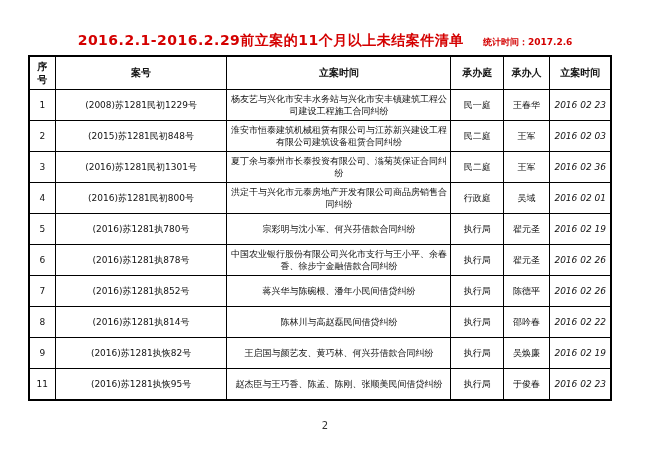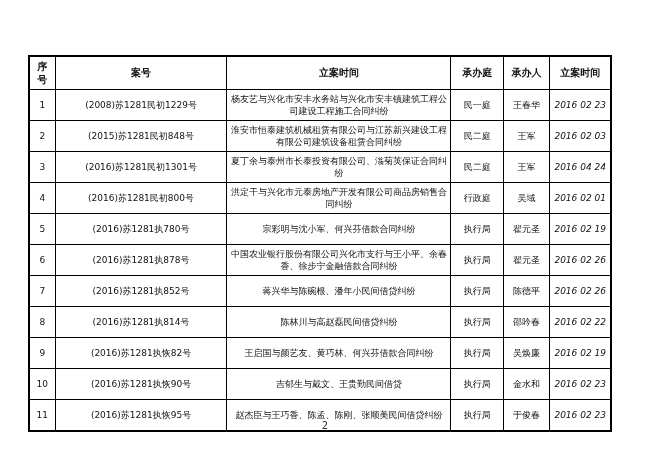--- a/index.html
+++ b/index.html
@@ -79,20 +79,24 @@
     text-align: center;
     font-size: 10px;
     color: #333;
   }
 </style>
 </head>
 <body>
 
 <div class="page">
 
+  <div class="header-line">
+    <span class="doc-title">2016.2.1-2016.2.29前立案的11个月以上未结案件清单</span>
+    <span class="stat-time">统计时间：2017.2.6</span>
+  </div>
 
   <table class="case-table">
     <colgroup>
       <col style="width:4.5%">
       <col style="width:29.5%">
       <col style="width:38.5%">
       <col style="width:9.0%">
       <col style="width:8.0%">
       <col style="width:10.5%">
     </colgroup>
@@ -122,21 +126,21 @@
           <td class="cell-court">民二庭</td>
           <td class="cell-handler">王军</td>
           <td class="cell-date">2016 02 03</td>
         </tr>
         <tr>
           <td class="cell-index">3</td>
           <td class="cell-caseno">(2016)苏1281民初1301号</td>
           <td class="cell-name">夏丁余与泰州市长泰投资有限公司、滃菊英保证合同纠纷</td>
           <td class="cell-court">民二庭</td>
           <td class="cell-handler">王军</td>
-          <td class="cell-date">2016 04 24</td>
+          <td class="cell-date">2016 02 36</td>
         </tr>
         <tr>
           <td class="cell-index">4</td>
           <td class="cell-caseno">(2016)苏1281民初800号</td>
           <td class="cell-name">洪定干与兴化市元泰房地产开发有限公司商品房销售合同纠纷</td>
           <td class="cell-court">行政庭</td>
           <td class="cell-handler">吴域</td>
           <td class="cell-date">2016 02 01</td>
         </tr>
         <tr>
@@ -173,28 +177,20 @@
         </tr>
         <tr>
           <td class="cell-index">9</td>
           <td class="cell-caseno">(2016)苏1281执恢82号</td>
           <td class="cell-name">王启国与颜艺友、黄巧林、何兴芬借款合同纠纷</td>
           <td class="cell-court">执行局</td>
           <td class="cell-handler">吴焕廉</td>
           <td class="cell-date">2016 02 19</td>
         </tr>
         <tr>
-          <td class="cell-index">10</td>
-          <td class="cell-caseno">(2016)苏1281执恢90号</td>
-          <td class="cell-name">吉郁生与戴文、王贵勤民间借贷</td>
-          <td class="cell-court">执行局</td>
-          <td class="cell-handler">金水和</td>
-          <td class="cell-date">2016 02 23</td>
-        </tr>
-        <tr>
           <td class="cell-index">11</td>
           <td class="cell-caseno">(2016)苏1281执恢95号</td>
           <td class="cell-name">赵杰臣与王巧香、陈孟、陈刚、张顺美民间借贷纠纷</td>
           <td class="cell-court">执行局</td>
           <td class="cell-handler">于俊春</td>
           <td class="cell-date">2016 02 23</td>
         </tr>
       </tbody>
   </table>
 

